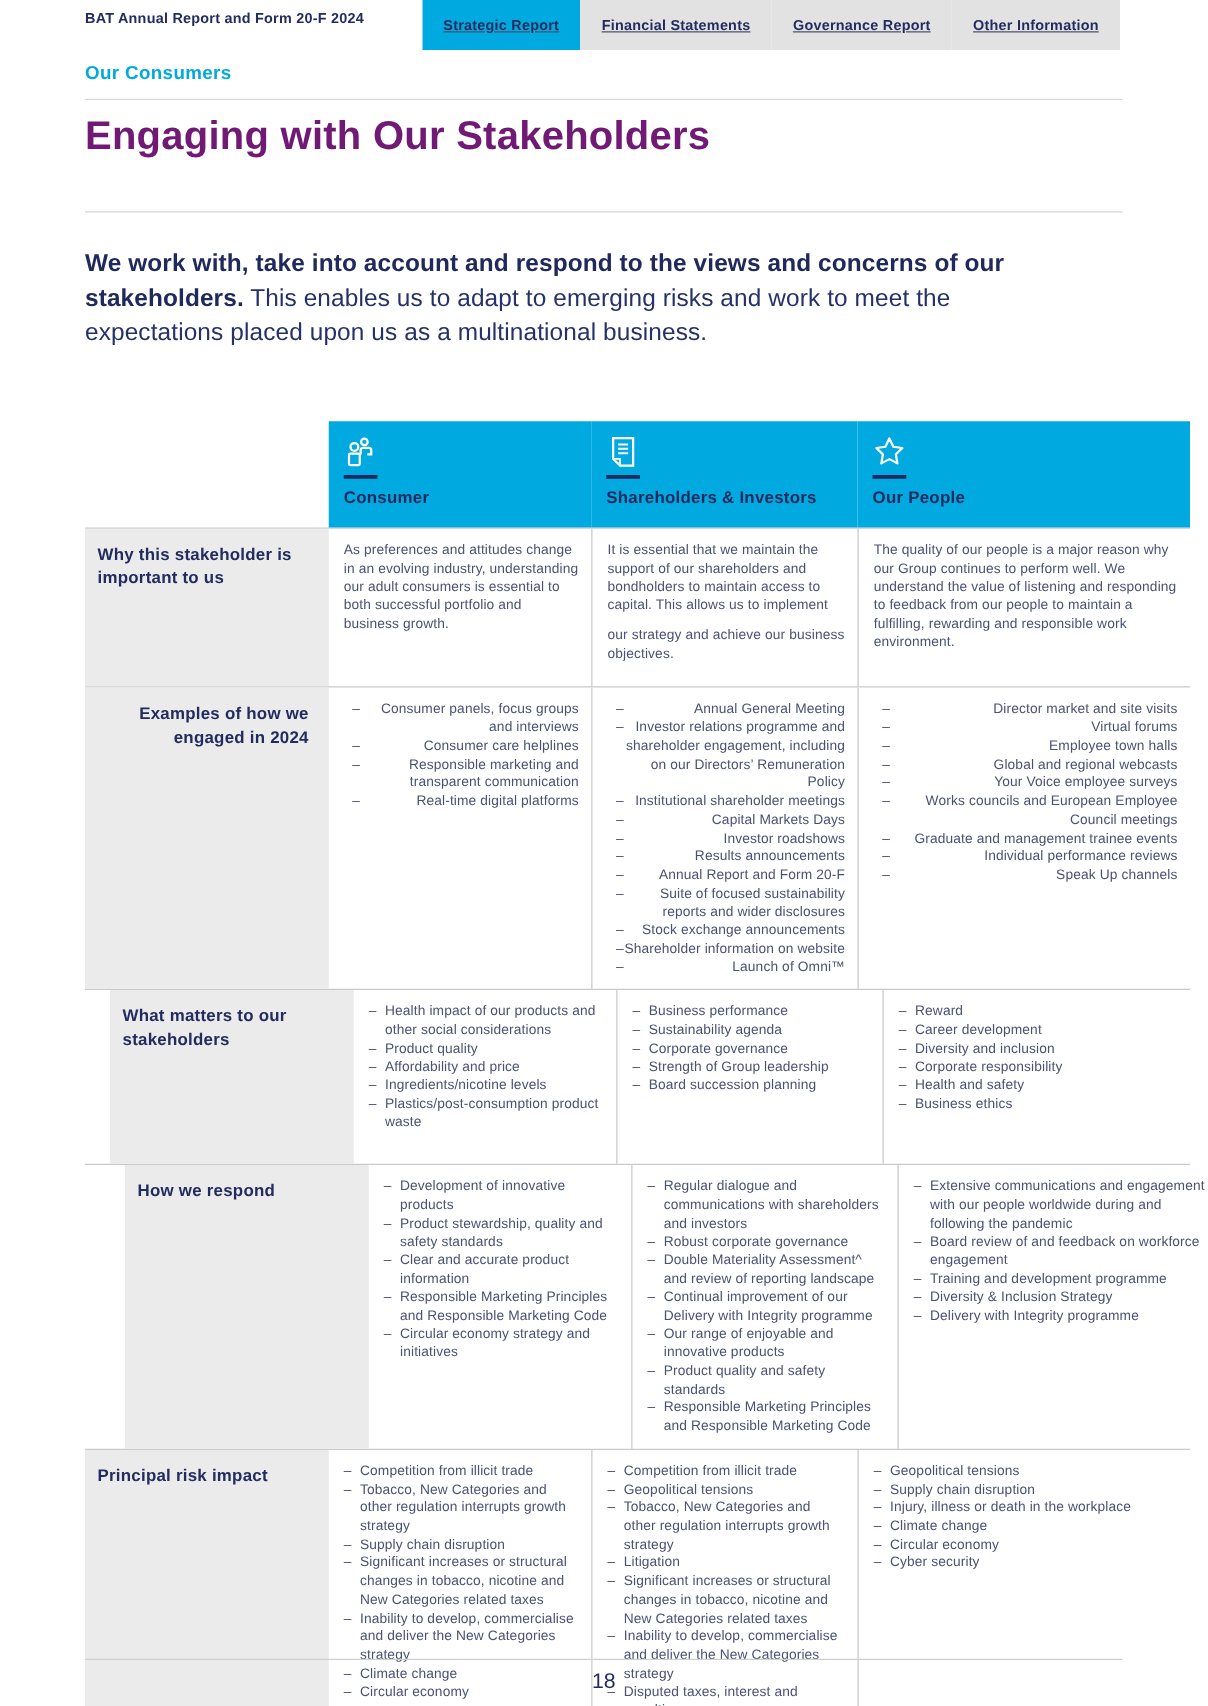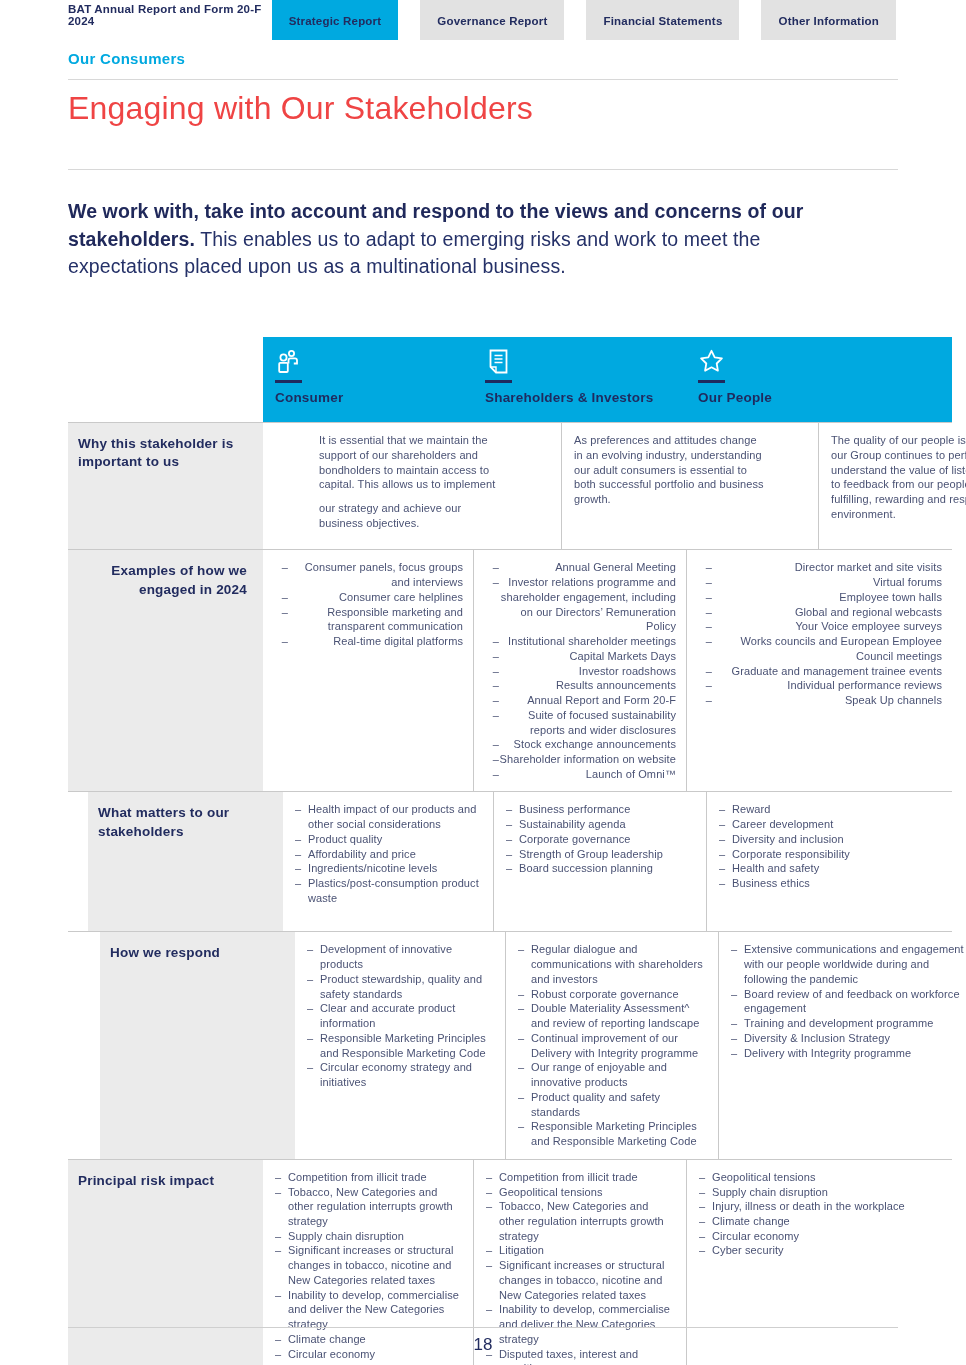--- a/index.html
+++ b/index.html
@@ -12,37 +12,37 @@
     overflow:hidden;
   }
   .page { width:966px; height:1365px; }
 
   
   .topbar { display:flex; justify-content:space-between; height:30px; padding-left:68px; }
   .meta-title {
     align-self:center;
     font-size:11.5px; font-weight:bold; color:#222C5F; letter-spacing:.2px;
   }
-  .tabs { display:flex; gap:22px; margin-right:70px; }
+  .tabs { display:flex; gap:0; margin-right:70px;text-decoration:underline; }
   .tab {
     height:40px; line-height:42px; padding:0 17px;
     background:#E2E2E2; color:#222C5F;
     font-size:11.5px; font-weight:bold; letter-spacing:.2px;
     cursor:pointer; white-space:nowrap;
   }
   .tab.active { background:#00A9E0; }
 
   
   .section-label {
     margin:20px 68px 0; font-size:15px; font-weight:bold; color:#00A9E0; letter-spacing:.3px;
   }
   .rule { border:none; border-top:1px solid #D8D8D8; margin:0 68px; width:830px; }
   .rule-1 { margin-top:12px; }
   .page-title {
-    margin:10px 68px 0; font-size:32px; font-weight:normal; color:#ef4444; letter-spacing:.2px;
+    margin:10px 68px 0; font-size:32px; font-weight:bold; color:#701a75; letter-spacing:.2px;
   }
   .rule-2 { margin-top:42px; }
 
   .intro {
     margin:28px 68px 0; width:800px;
     font-size:19.5px; line-height:1.42; color:#253168; letter-spacing:.1px;
   }
   .intro strong { font-weight:bold; color:#20295B; }
 
   
@@ -55,21 +55,21 @@
   .hcell { background:#00A9E0; padding:11px 0 0 12px; position:relative; }
   .hcell .icon { display:block; width:27px; height:27px; }
   .hcell .icon svg { width:27px; height:27px; display:block; }
   .ibar { display:block; width:27px; height:3px; background:#1F2A5E; margin-top:5px; }
   .hlabel { display:block; margin-top:7px; font-size:13.5px; font-weight:bold; color:#1F2A5E; letter-spacing:.2px; }
 
   .stk-row {
     display:grid; grid-template-columns:195px 210px 213px 266px;
     border-top:1px solid #C9C9C9;
   }
-  .stk-row:nth-child(1) { min-height:110px;gap:44px; }
+  .stk-row:nth-child(1) { min-height:110px; }
   .stk-row:nth-child(2) { min-height:227px;text-align:right; }
   .stk-row:nth-child(3) { min-height:140px;padding-left:20px; }
   .stk-row:nth-child(4) { min-height:175px;padding-left:32px; }
   .stk-row:nth-child(5) { min-height:248px; border-bottom:1px solid #C9C9C9; }
   .rlabel {
     background:#EBEBEB; padding:12px 16px 12px 10px;
     font-size:13.5px; font-weight:bold; color:#222C5F; line-height:1.35; letter-spacing:.2px;
   }
   .cell { padding:10px 10px 10px 12px; font-size:11px; line-height:1.34; letter-spacing:.1px; }
   .cell + .cell { border-left:1px solid #C9C9C9; }
@@ -87,22 +87,22 @@
 </style>
 </head>
 <body>
 
 <div class="page">
 
   <header class="topbar">
     <div class="meta-title">BAT Annual Report and Form 20-F 2024</div>
     <nav class="tabs">
         <div class="tab active">Strategic Report</div>
+        <div class="tab">Financial Statements</div>
         <div class="tab">Governance Report</div>
-        <div class="tab">Financial Statements</div>
         <div class="tab">Other Information</div>
       </nav>
   </header>
 
   <div class="section-label">Our Consumers</div>
   <hr class="rule rule-1">
 
   <h1 class="page-title">Engaging with Our Stakeholders</h1>
   <hr class="rule rule-2">
 
@@ -143,25 +143,25 @@
             </svg>
           </span>
           <span class="ibar"></span>
           <span class="hlabel">Our People</span>
         </div>
       </div>
     <div class="stk-body">
         <div class="stk-row">
           <div class="rlabel">Why this stakeholder is important to us</div>
           <div class="cell">
+            <p>As preferences and attitudes change in an evolving industry, understanding our adult consumers is essential to both successful portfolio and business growth.</p>
+          </div>
+          <div class="cell">
             <p>It is essential that we maintain the support of our shareholders and bondholders to maintain access to capital. This allows us to implement</p>
             <p>our strategy and achieve our business objectives.</p>
-          </div>
-          <div class="cell">
-            <p>As preferences and attitudes change in an evolving industry, understanding our adult consumers is essential to both successful portfolio and business growth.</p>
           </div>
           <div class="cell">
             <p>The quality of our people is a major reason why our Group continues to perform well. We understand the value of listening and responding to feedback from our people to maintain a fulfilling, rewarding and responsible work environment.</p>
           </div>
         </div>
         <div class="stk-row">
           <div class="rlabel">Examples of how we engaged in 2024</div>
           <div class="cell">
             <div class="bullet">
               <span class="dash">–</span>

